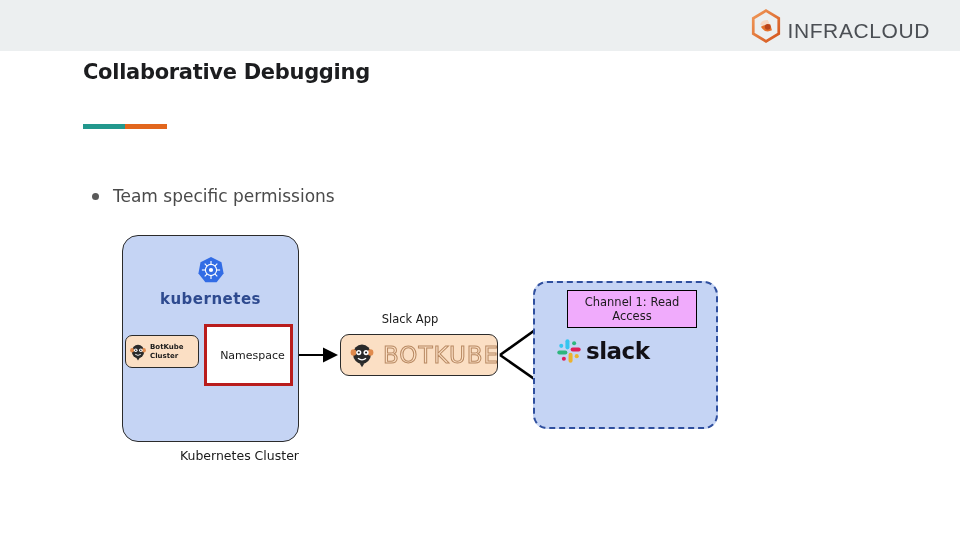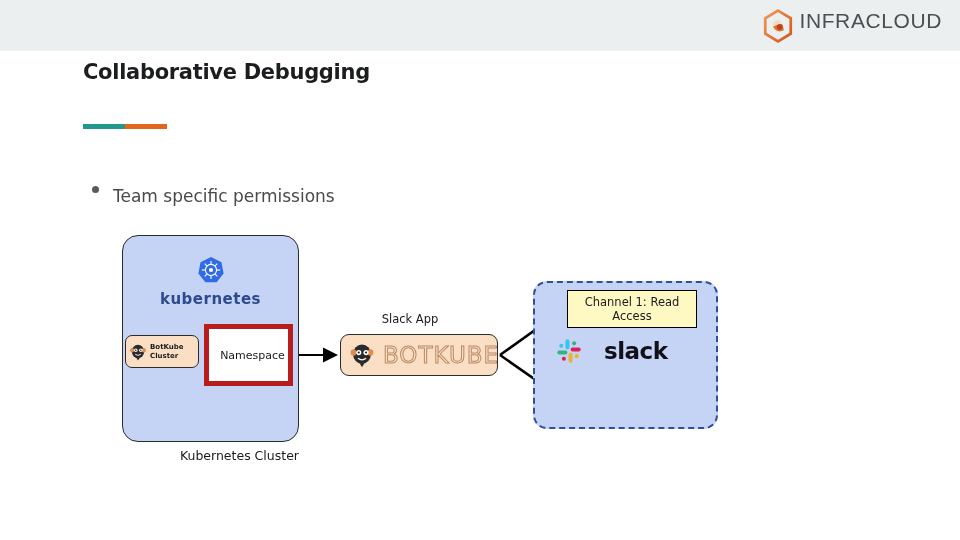--- a/index.html
+++ b/index.html
@@ -18,24 +18,24 @@
   
   .header-bar {
     position: absolute;
     left: 0; top: 0;
     width: 960px;
     height: 51px;
     background: #eceff0;
   }
   .brand-logo {
     position: absolute;
-    right: 18px;
+    right: 30px;
     top: 9px;
     display: flex;
-    align-items: flex-start;
+    align-items: flex-end;
     gap: 4px;
   }
   .brand-mark { width: 34px; height: 34px; display:block; }
   .brand-text {
     font-family: "Liberation Sans", sans-serif;
     font-size: 21px;
     letter-spacing: 0.6px;
     color: #4b4f54;
     font-weight: 400;
   }
@@ -61,21 +61,21 @@
   }
   .title-rule .seg-teal { width: 42px; height: 5px; background: #22988d; }
   .title-rule .seg-orange { width: 42px; height: 5px; background: #e2661d; }
 
   
   .bullet-row {
     position: absolute;
     left: 92px;
     top: 186px;
     display: flex;
-    align-items: flex-start;
+    align-items: center;
     gap: 14px;
   }
   .bullet-dot {
     width: 7px; height: 7px;
     border-radius: 50%;
     background: #5a5a5a;
     flex: none;
   }
   .bullet-text {
     font-family: "DejaVu Sans", sans-serif;
@@ -148,21 +148,21 @@
   }
 
   
   .ns-box {
     position: absolute;
     left: 204px;
     top: 320px;
     width: 89px;
     height: 62px;
     background: #ffffff;
-    border: 5px solid #b91c1c;
+    border: 3px solid #b91c1c;
     box-sizing: border-box;
     display: flex;
     align-items: center;
     justify-content: center;
     font-family: "DejaVu Sans", sans-serif;
     font-size: 11px;
     color: #1a1a1a;
     padding-left: 8px;
   }
 
@@ -222,21 +222,21 @@
     top: 277px;
     width: 185px;
     height: 148px;
     background: #c5d4f4;
     border: 2px dashed #2f4f9e;
     border-radius: 14px;
     box-sizing: border-box;
   }
   .channel-box {
     position: absolute;
-    background: #fef9c3;
+    background: #f0abfc;
     border: 1px solid #000000;
     box-sizing: border-box;
     display: flex;
     align-items: center;
     justify-content: center;
     text-align: center;
     font-family: "DejaVu Sans", sans-serif;
     font-size: 11.5px;
     line-height: 1.25;
     color: #1a1a1a;
@@ -244,21 +244,21 @@
   }
   .channel-1 { left: 567px; top: 286px; width: 130px; height: 38px; }
   .channel-2 { left: 567px; top: 375px; width: 133px; height: 38px; }
 
   .slack-logo {
     position: absolute;
     left: 556px;
     top: 334px;
     display: flex;
     align-items: center;
-    gap: 22px;
+    gap: 4px;
   }
   .slack-hash { width: 26px; height: 26px; display:block; }
   .slack-word {
     font-family: "DejaVu Sans", sans-serif;
     font-size: 23px;
     font-weight: bold;
     color: #121016;
     letter-spacing: -0.5px;
   }
 

